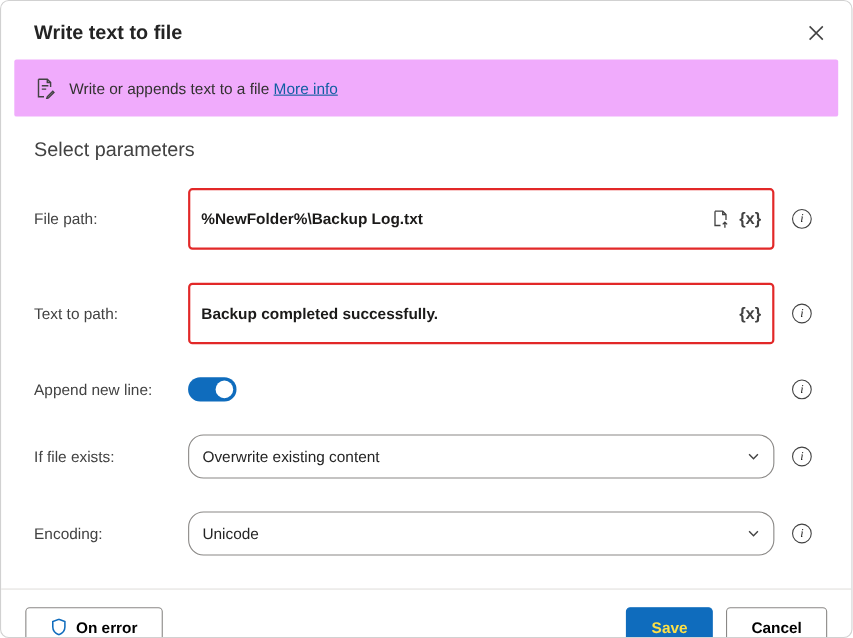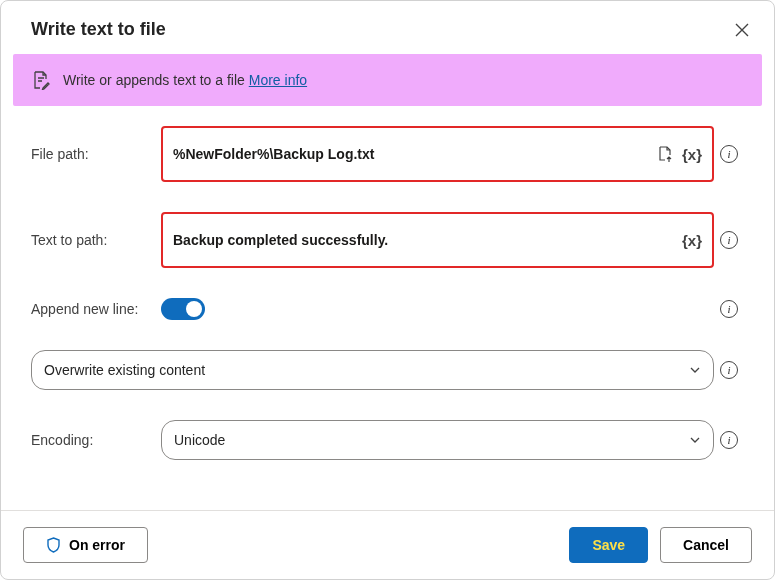--- a/index.html
+++ b/index.html
@@ -51,21 +51,21 @@
     .section-title {
       font-size: 18px;
       font-weight: 400;
       color: #424242;
       margin-bottom: 24px;
     }
     .row {
       display: flex;
       align-items: center;
       margin-bottom: 30px;
-      gap: 0;
+      gap: 10px;
     }
     .label-col {
       width: 130px;
       color: #424242;
     }
     .field-col {
       flex: 1;
       display: flex;
       align-items: center;
     }
@@ -180,20 +180,21 @@
       <path d="M7 8 h6 M7 11 h4"></path>
       <path d="M12 18 l5-5 1 1 -5 5 -1.5 .5 z"></path>
     </svg>
   </span>
   <span class="banner-text">
     <span>Write or appends text to a file </span><a href="#">More info</a>
   </span>
 </div>
 
 <div class="content">
+  <div class="section-title">Select parameters</div>
 
   <div class="row">
     <div class="label-col">File path:</div>
     <div class="field-col">
       <div class="input-box">
         <span class="value">%NewFolder%\Backup Log.txt</span>
         <span class="file-icon">
           <svg width="18" height="18" viewBox="0 0 18 18" fill="none" stroke="#424242" stroke-width="1.2">
               <path d="M4 2 h7 l3 3 v5"></path>
               <path d="M11 2 v3 h3"></path>
@@ -226,20 +227,21 @@
     <div class="label-col">Append new line:</div>
     <div class="field-col">
       <div class="toggle"></div>
     </div>
     <div class="info-col">
         <div class="info-icon">i</div>
       </div>
   </div>
 
   <div class="row">
+    <div class="label-col">If file exists:</div>
     <div class="field-col">
       <div class="select-box">
         <span>Overwrite existing content</span>
         <span class="chevron">
           <svg width="12" height="12" viewBox="0 0 12 12">
               <path d="M2 4 L6 8 L10 4" stroke="#424242" stroke-width="1.3" fill="none"></path>
             </svg>
         </span>
       </div>
     </div>

